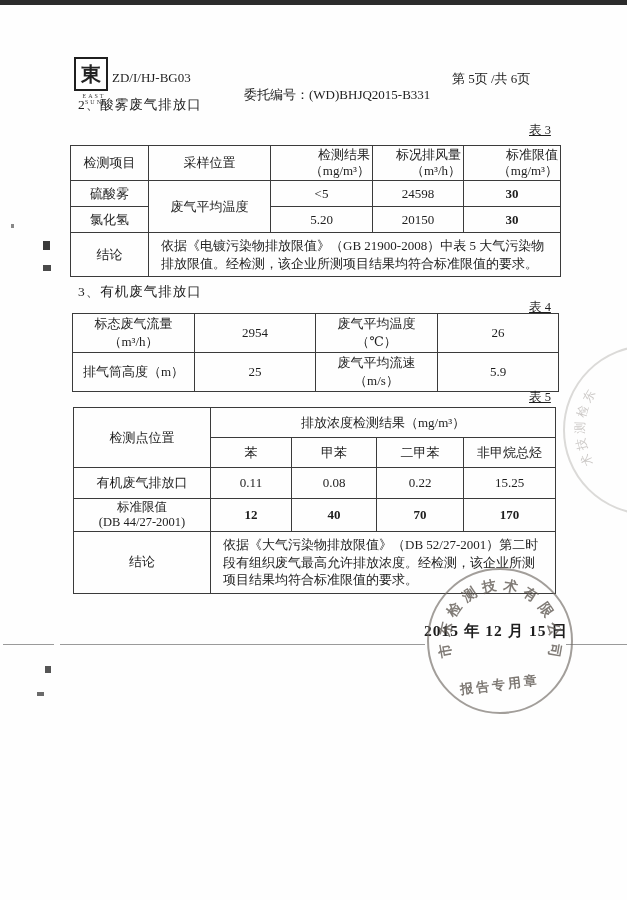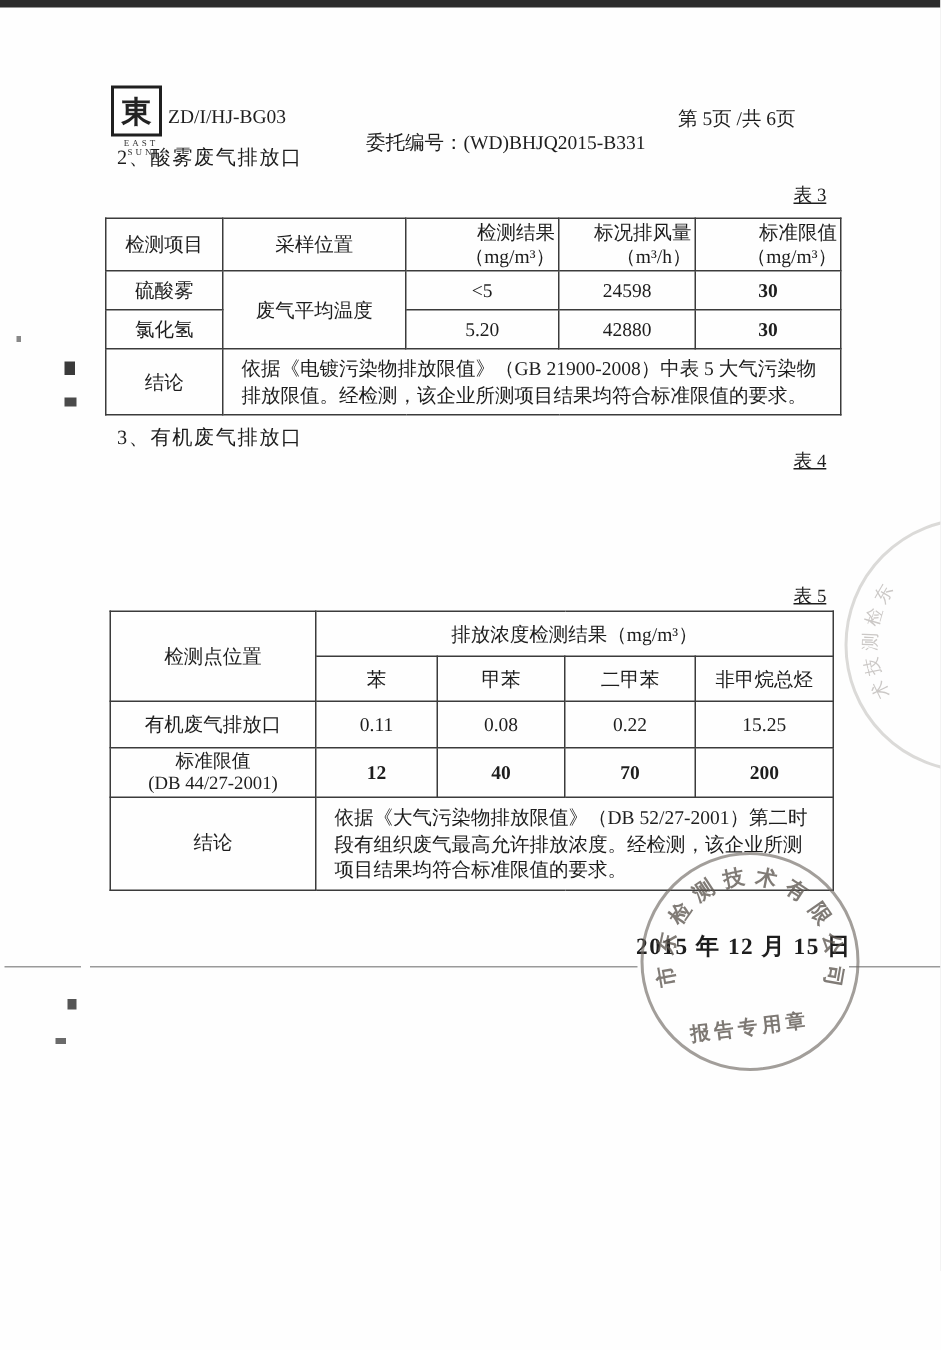--- a/index.html
+++ b/index.html
@@ -93,33 +93,55 @@
     <tr style="height:26px;">
       <td>硫酸雾</td>
       <td rowspan="2">废气平均温度</td>
       <td>&lt;5</td>
       <td>24598</td>
       <td class="bold">30</td>
     </tr>
     <tr style="height:26px;">
       <td>氯化氢</td>
       <td>5.20</td>
-      <td>42880</td>
+      <td>20150</td>
       <td class="bold">30</td>
     </tr>
     <tr style="height:40px;">
       <td>结论</td>
       <td colspan="4" class="concl">依据《电镀污染物排放限值》（GB 21900-2008）中表 5 大气污染物排放限值。经检测，该企业所测项目结果均符合标准限值的要求。</td>
     </tr>
   </tbody>
     </table>
 
   <div class="sec-title" style="top:283px;">3、有机废气排放口</div>
   <div class="tbl-label" style="top:299px;">表 4</div>
 
+  <table style="left:72px;top:313px;width:486px;">
+    <colgroup>
+        <col style="width:122px">
+        <col style="width:121px">
+        <col style="width:122px">
+        <col style="width:121px">
+      </colgroup>
+    <tbody>
+        <tr style="height:30px;">
+      <td>标态废气流量（m³/h）</td>
+      <td>2954</td>
+      <td>废气平均温度（℃）</td>
+      <td>26</td>
+    </tr>
+    <tr style="height:30px;">
+      <td>排气筒高度（m）</td>
+      <td>25</td>
+      <td>废气平均流速（m/s）</td>
+      <td>5.9</td>
+    </tr>
+  </tbody>
+    </table>
 
   <div class="tbl-label" style="top:389px;">表 5</div>
 
   <table style="left:73px;top:407px;width:482px;">
     <colgroup>
         <col style="width:137px">
         <col style="width:81px">
         <col style="width:85px">
         <col style="width:87px">
         <col style="width:92px">
@@ -143,21 +165,21 @@
       <td>15.25</td>
     </tr>
     <tr style="height:33px;">
       <td class="lim2">
         <div>标准限值</div>
         <div>(DB 44/27-2001)</div>
       </td>
       <td class="bold">12</td>
       <td class="bold">40</td>
       <td class="bold">70</td>
-      <td class="bold">200</td>
+      <td class="bold">170</td>
     </tr>
     <tr style="height:50px;">
       <td>结论</td>
       <td colspan="4" class="concl">依据《大气污染物排放限值》（DB 52/27-2001）第二时段有组织废气最高允许排放浓度。经检测，该企业所测项目结果均符合标准限值的要求。</td>
     </tr>
   </tbody>
     </table>
 
   <div class="fold-line" style="left:3px;width:51px;"></div>
   <div class="fold-line" style="left:60px;width:365px;"></div>

